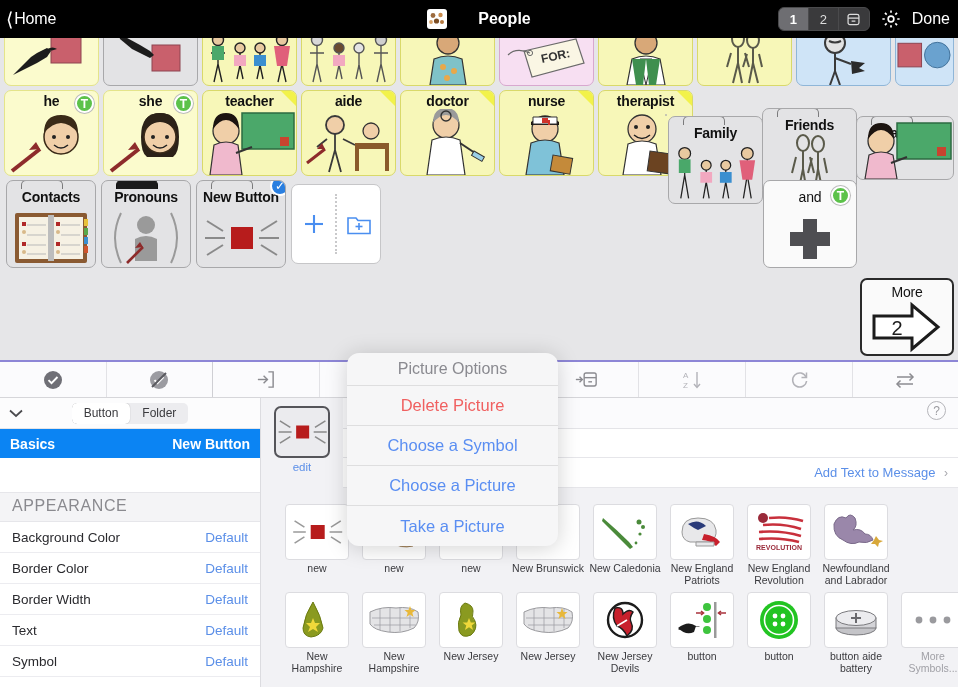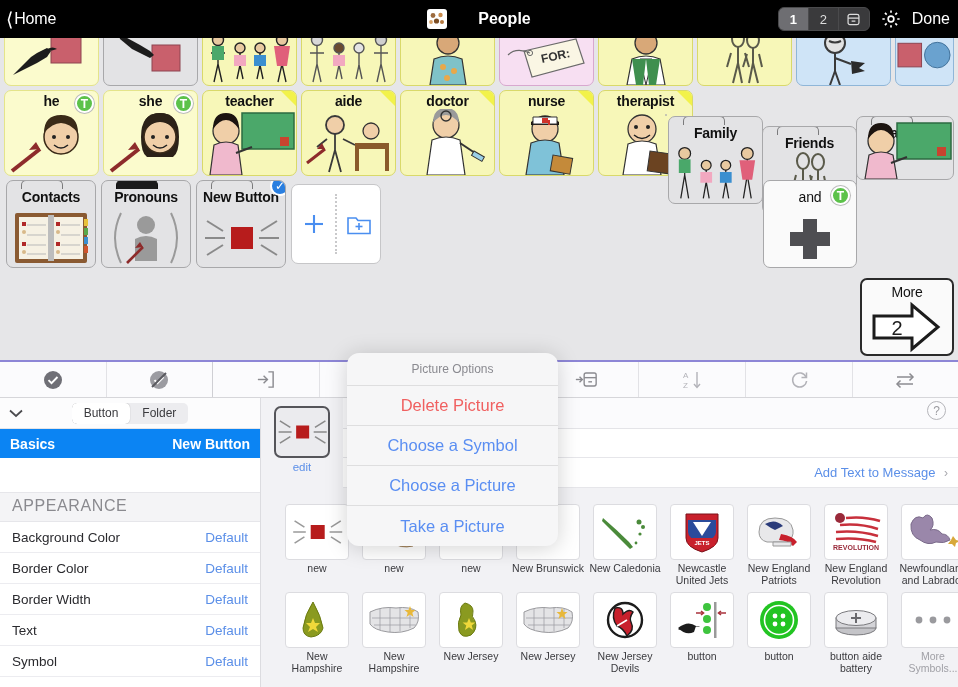--- a/index.html
+++ b/index.html
@@ -174,21 +174,21 @@
               width:72px; }
   .symlabel.muted { color:#a0a0a6; }
 
   
   .modal {
     position:absolute; left:347px; top:353px; width:211px; z-index:60;
     background:#f6f6f7; border-radius:12px; overflow:hidden;
     box-shadow:0 2px 22px rgba(0,0,0,0.18);
   }
   .modal-head { height:33px; display:flex;align-items:center;justify-content:center;
-                font-size:12px; color:#8a8a90; border-bottom:1px solid #dededf; }
+                font-size:16px; color:#8a8a90; border-bottom:1px solid #dededf; }
   .modal-item { height:40px; display:flex;align-items:center;justify-content:center;
                 font-size:16.5px; border-bottom:1px solid #dededf; }
   .modal-item:last-child { border-bottom:none; }
   .m-red { color:#f06060; }
   .m-blue { color:#5a8ef2; }
 
   svg { display:block; }
 </style>
 </head>
 <body>
@@ -478,21 +478,21 @@
             <circle cx="56" cy="22" r="5" fill="#e8c9a0"></circle>
               <path d="M56 27 v12 M56 39 l-3 17 M56 39 l3 17"></path>
             <rect x="50" y="29" width="12" height="11" fill="#3a8fd0" stroke="none"></rect>
             <circle cx="78" cy="10" r="6" fill="#e8c9a0"></circle>
               <path d="M78 16 v16 M78 32 l-4 24 M78 32 l4 24"></path>
             <path d="M70 17 h16 l-3 20 h-10z" fill="#e0607a" stroke="none"></path>
           </g>
         </svg>
       </span>
     </div>
-    <div class="cell gray" style="left:762px; top:98px; width:95px; height:88px;">
+    <div class="cell gray" style="left:762px; top:80px; width:95px; height:88px;">
       <span class="foldertab"></span>
       <span class="lbl" style="top:8px;">Friends</span>
       <span class="art">
         <svg width="62" height="62" viewBox="0 0 62 62">
           <g fill="none" stroke="#5a5a4a" stroke-width="2">
             <ellipse cx="24" cy="10" rx="6" ry="8"></ellipse>
               <path d="M24 18 v18 M24 36 l-5 24 M24 36 l4 24 M17 24 l-4 16 M31 24 l4 16"></path>
             <ellipse cx="39" cy="11" rx="6" ry="8"></ellipse>
               <path d="M39 19 v17 M39 36 l-4 24 M39 36 l5 24 M33 25 l-4 15 M45 25 l3 15"></path>
           </g>
@@ -838,32 +838,20 @@
                 <circle cx="42" cy="12" r="2.5" fill="#4a8a3a"></circle>
                   <circle cx="46" cy="17" r="2" fill="#4a8a3a"></circle>
                 <circle cx="43" cy="24" r="1.6" fill="#4a8a3a"></circle>
                   <circle cx="39" cy="33" r="1.4" fill="#4a8a3a"></circle>
               </svg>
             </div>
             <div class="symlabel">New Caledonia</div>
           </div>
           <div class="symcell">
             <div class="symbox">
-              <svg width="42" height="44" viewBox="0 0 42 44">
-                <path d="M5 4 h32 v24 q0 9 -16 14 q-16 -5 -16 -14z" fill="#c8202c" stroke="#7a1018"></path>
-                <path d="M7 10 h28 v12 q0 7 -14 11 q-14 -4 -14 -11z" fill="#2a4b9b"></path>
-                <path d="M12 12 h18 l-9 14z" fill="#fff"></path>
-                <rect x="8" y="28" width="26" height="8" fill="#c8202c"></rect>
-                <text x="21" y="35" font-size="6" fill="#fff" text-anchor="middle" font-family="Liberation Sans" font-weight="bold">JETS</text>
-              </svg>
-            </div>
-            <div class="symlabel">Newcastle United Jets</div>
-          </div>
-          <div class="symcell">
-            <div class="symbox">
               <svg width="56" height="44" viewBox="0 0 56 44">
                 <path d="M8 22 q0 -14 16 -14 q16 0 18 12 q1 8 -6 12 h-20 q-8 -2 -8 -10z" fill="#e8e8ea" stroke="#999"></path>
                 <path d="M14 14 q10 -6 18 2 l-8 4 l-4 -2z" fill="#2a3b7a"></path>
                 <path d="M30 24 q12 2 16 8 l-4 4 q-6 -6 -14 -6z" fill="#c8202c"></path>
                 <path d="M22 32 h18 v4 h-18z" fill="#e8e8ea" stroke="#999"></path>
               </svg>
             </div>
             <div class="symlabel">New England Patriots</div>
           </div>
           <div class="symcell">

